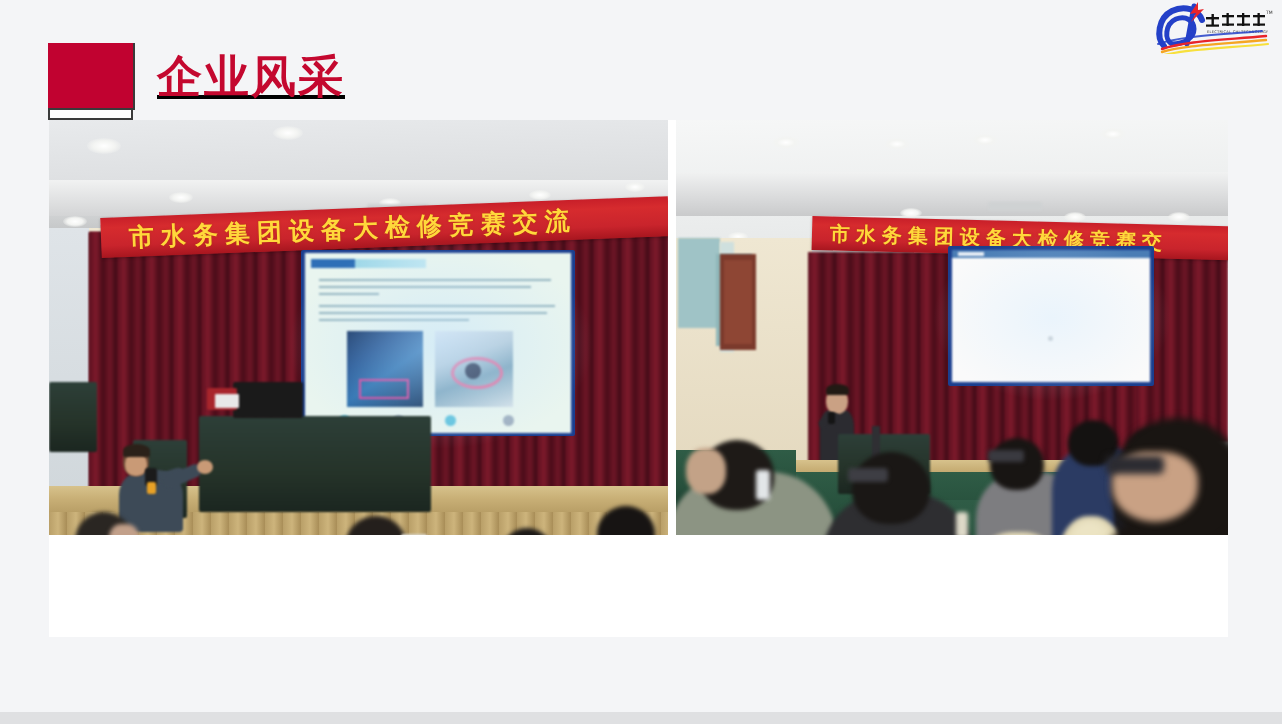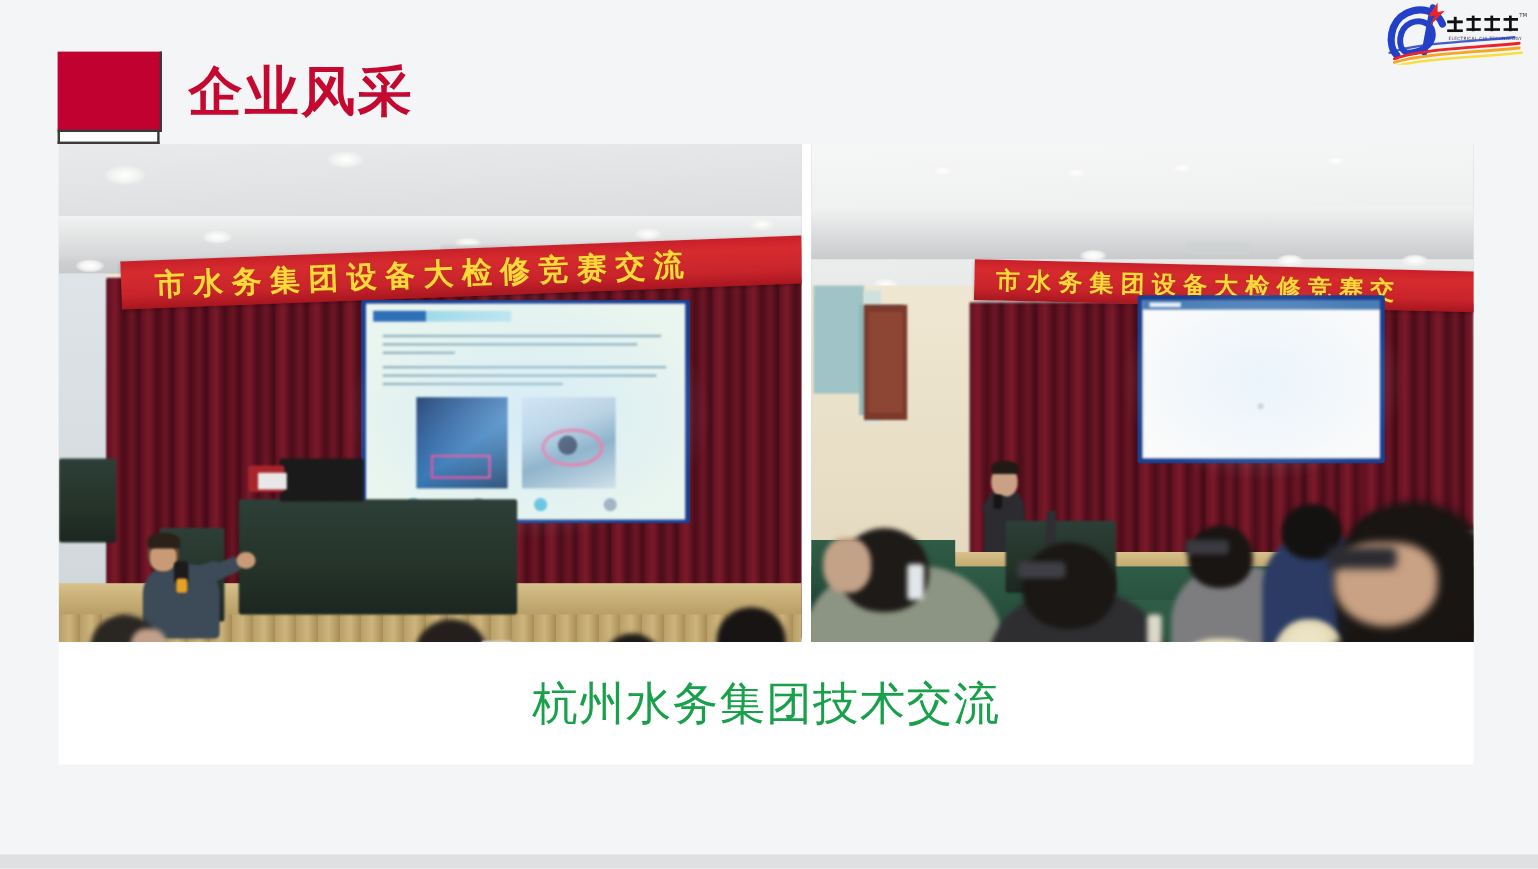--- a/index.html
+++ b/index.html
@@ -34,20 +34,21 @@
   #header {
     position: absolute;
     left: 0; top: 0;
     width: 1282px; height: 120px;
   }
   #title-block {
     position: absolute;
     left: 48px; top: 43px;
     display: flex;
     align-items: center;
+    text-decoration: underline;
   }
   #red-badge {
     width: 87px;
     height: 67px;
     background: #c10230;
     border-right: 2px solid #3a3a3a;
     border-bottom: 2px solid #3a3a3a;
     position: relative;
     box-sizing: border-box;
   }
@@ -460,19 +461,16 @@
         <div class="blur-mid" style="position:absolute;left:280px;top:392px;width:12px;height:26px;background:#ddd9c8;border-radius:3px;"></div>
 
         <div class="blur-hard" style="position:absolute;left:420px;top:392px;width:180px;height:148px;background:#1a1512;border-radius:44% 44% 0 0;"></div>
         <div class="head blur-hard" style="left:436px;top:298px;width:132px;height:128px;background:#191512;"></div>
         <div class="blur-hard" style="position:absolute;left:436px;top:332px;width:86px;height:70px;background:#c9a184;border-radius:40% 40% 50% 50%;"></div>
         <div class="blur-hard" style="position:absolute;left:430px;top:336px;width:58px;height:18px;background:#2b2b31;border-radius:5px;"></div>
 
       </div>
     </div>
 
-    <div id="caption-wrap">
-      <div id="caption">杭州水务集团技术交流</div>
-    </div>
   </div>
 
   <div id="bottom-strip"></div>
 </div>
 
 </body></html>

